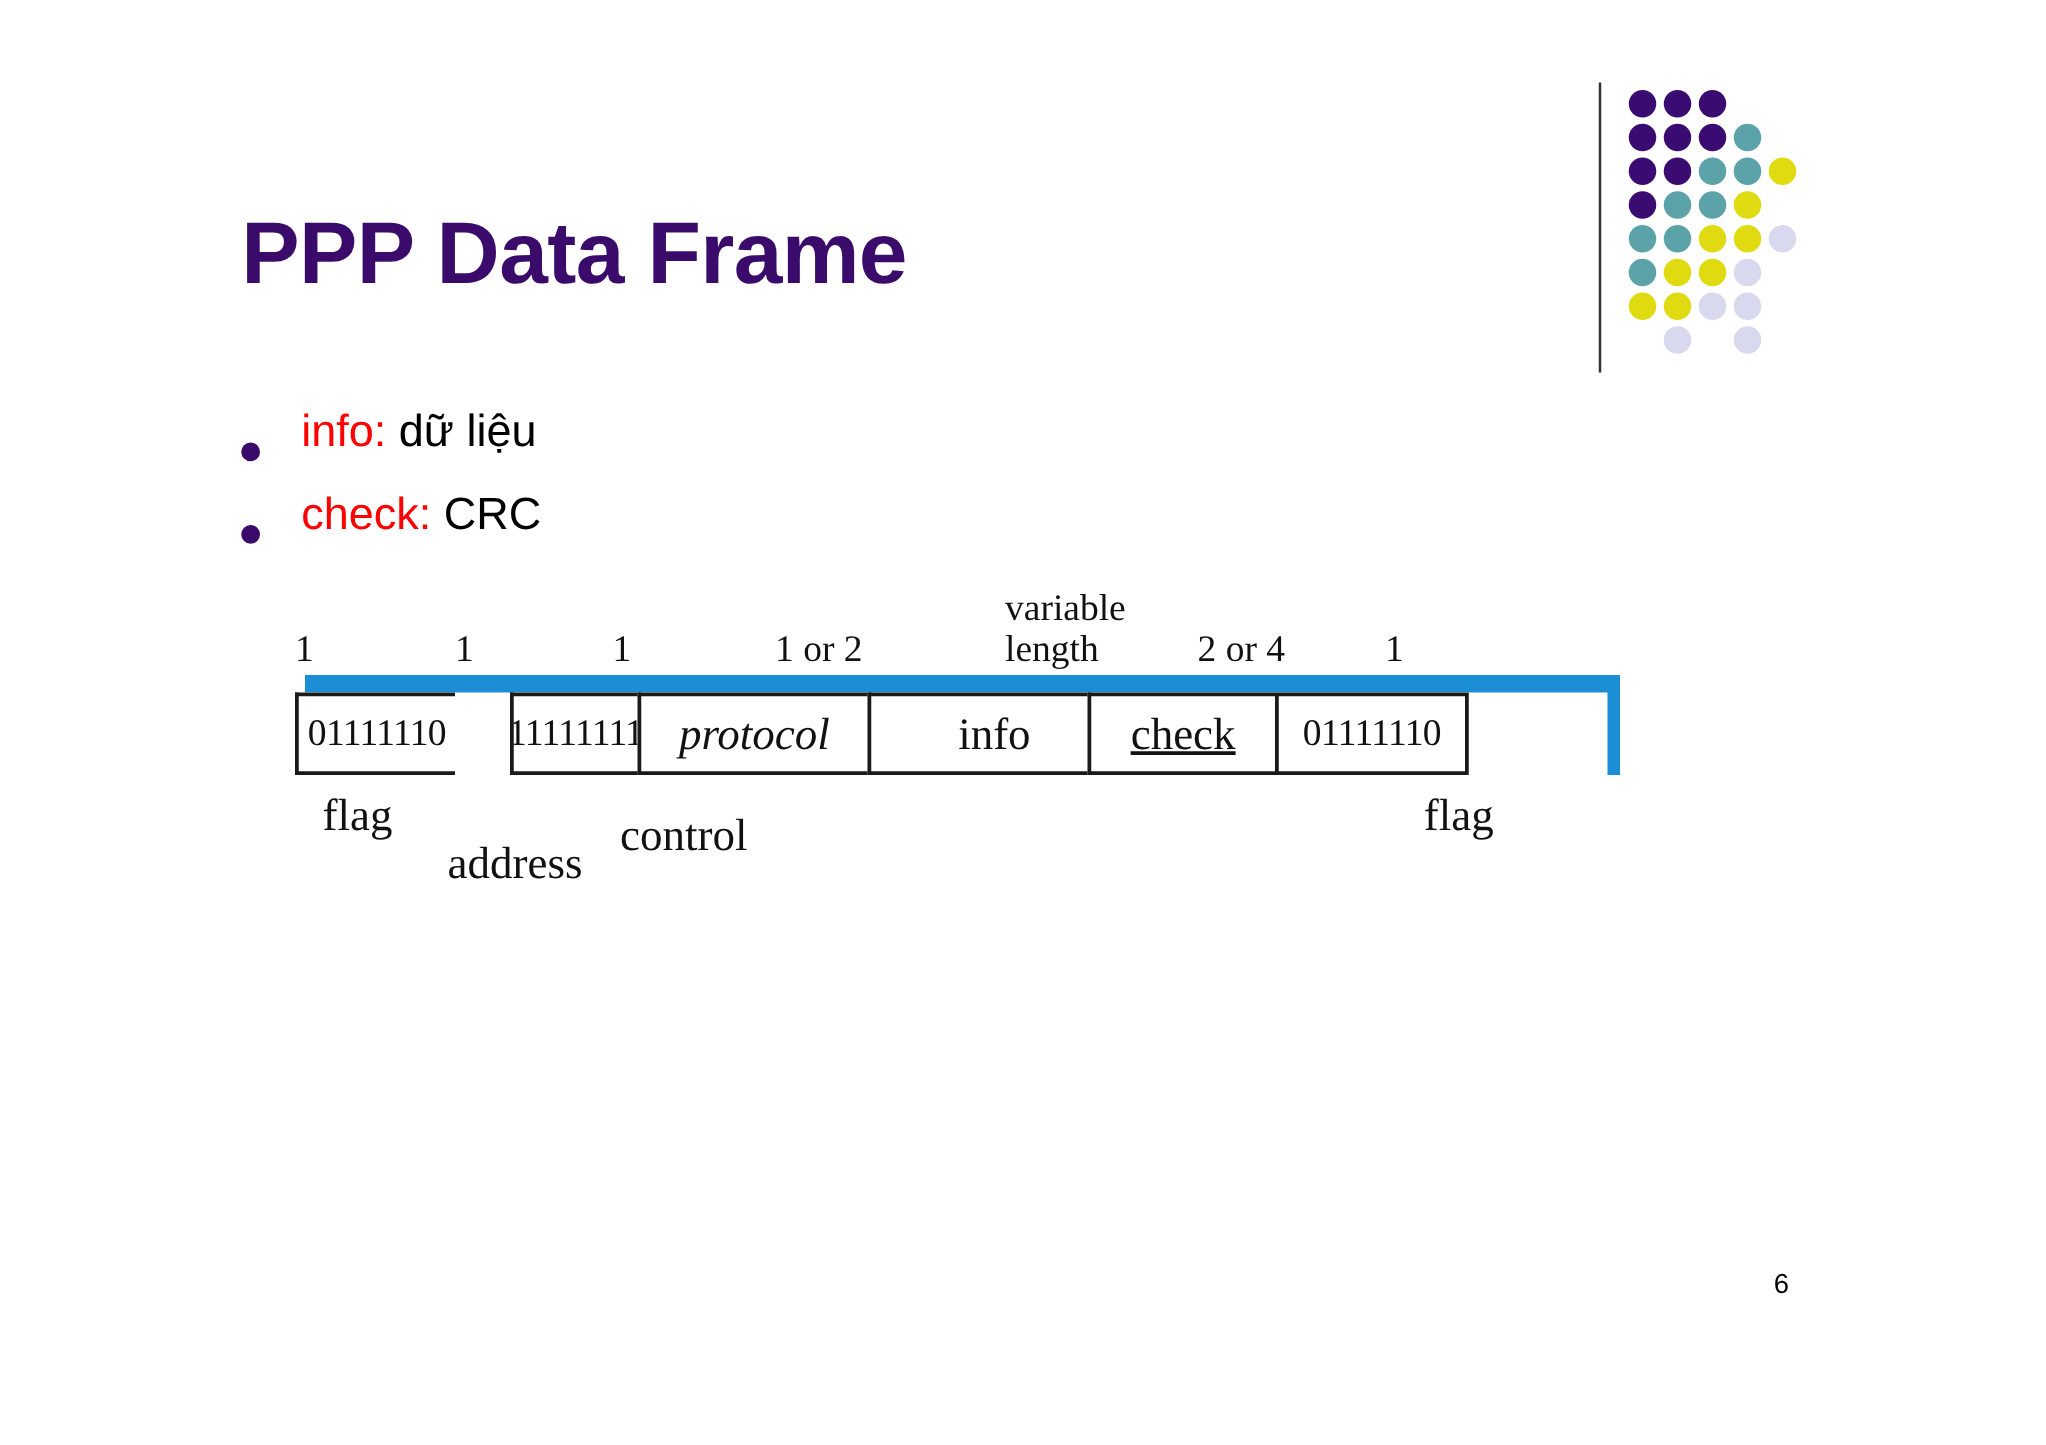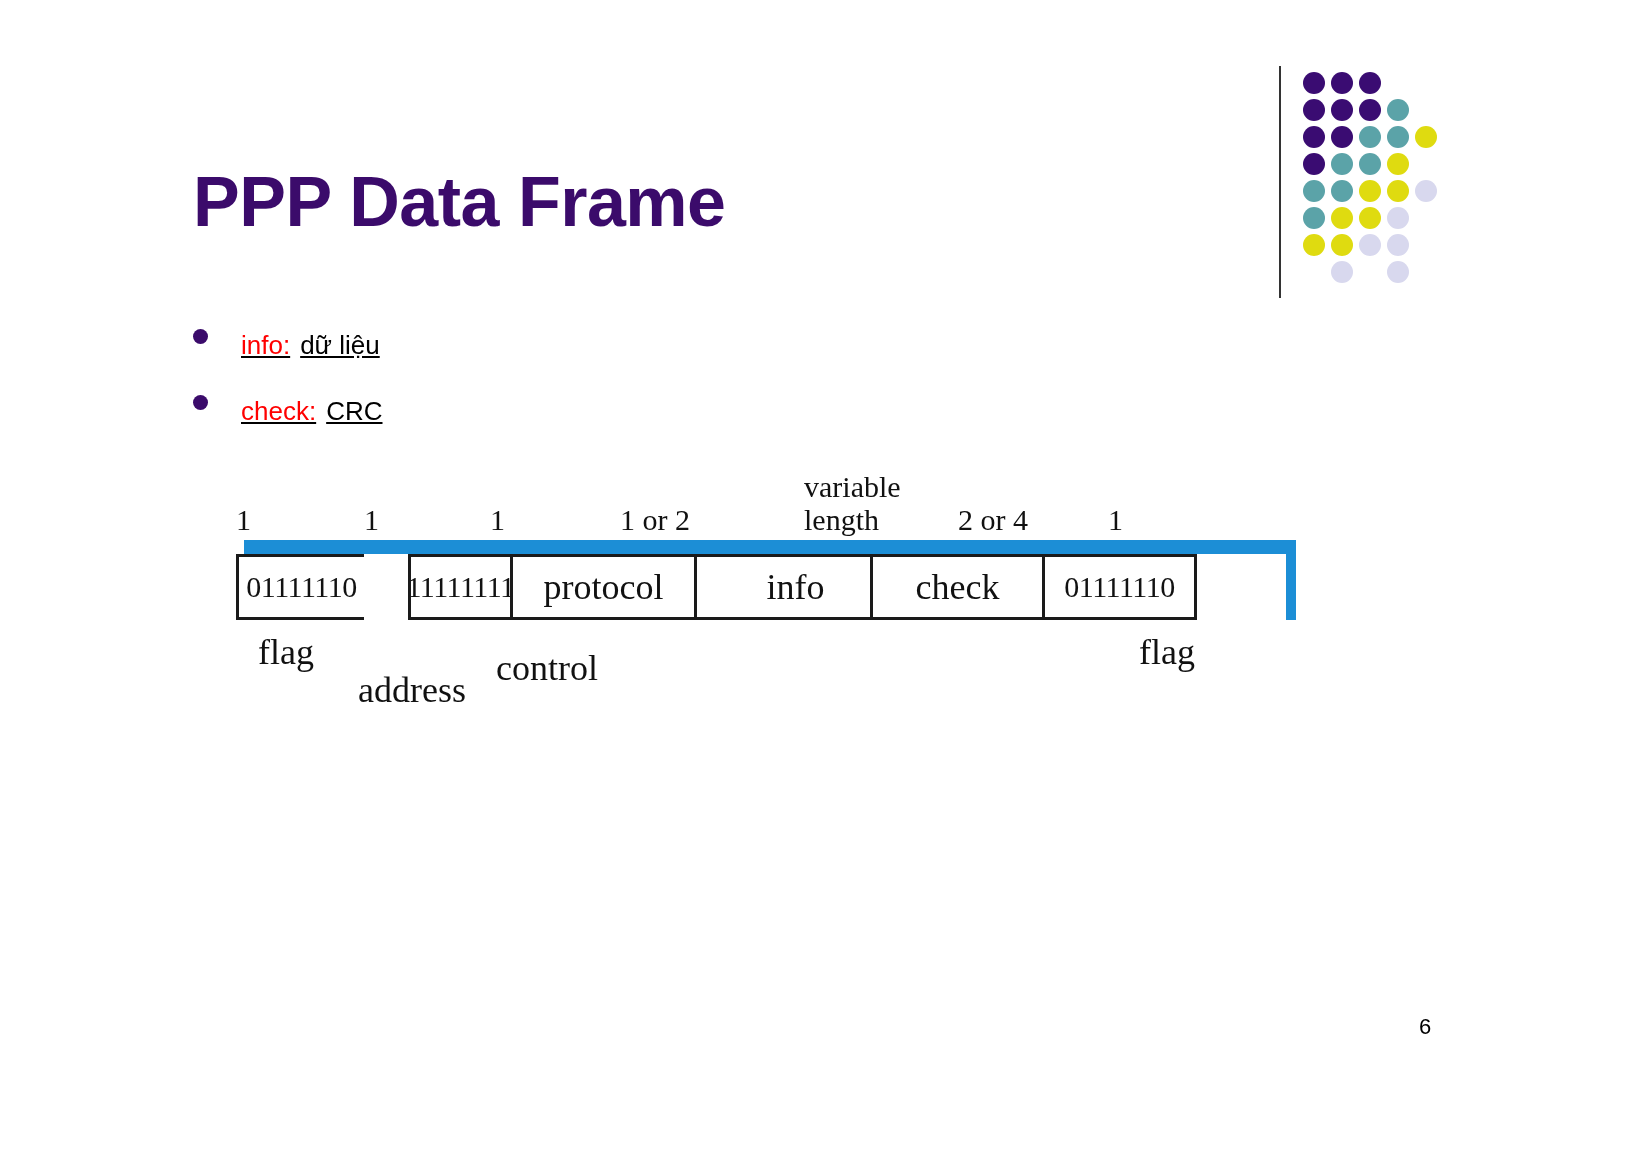--- a/index.html
+++ b/index.html
@@ -34,26 +34,25 @@
 
   
   #bullet-list {
     position: absolute;
     left: 193px;
     top: 312px;
     width: 900px;
   }
   .bullet-row {
     display: flex;
-    align-items: center;
+    align-items: flex-end;
     height: 66px;
-    font-size: 26px;
+    font-size: 36px;
     line-height: 66px;
     white-space: nowrap;
-    text-decoration: underline;
   }
   .bullet-dot {
     width: 15px;
     height: 15px;
     border-radius: 50%;
     background: #3B0B6B;
     flex: 0 0 auto;
     position: relative;
     top: -9px;
     margin-right: 33px;
@@ -217,23 +216,23 @@
         <div class="size-cell" style="width: 150px;">2 or 4</div>
         <div class="size-cell" style="width: 155px;">1</div>
       </div>
     <div class="blue-bar-wrap">
       <div class="blue-bar"></div>
       <div class="blue-bar-right"></div>
     </div>
     <div class="cells-row" id="cells-row">
         <div class="field-cell binary" style="width: 128px;">01111110</div>
         <div class="field-cell binary" style="width: 102px; margin-left: 44px;">11111111</div>
-        <div class="field-cell word" style="width: 184px;">protocol</div>
+        <div class="field-cell word" style="width: 184px; font-style: italic;">protocol</div>
         <div class="field-cell word" style="width: 176px; padding-left: 24px;">info</div>
-        <div class="field-cell word" style="width: 172px;">check</div>
+        <div class="field-cell word" style="width: 150px; text-decoration: underline;">check</div>
         <div class="field-cell binary" style="width: 155px;">01111110</div>
       </div>
     <div class="label-row" id="label-row">
         <div class="field-label" style="left: 22px; top: 12px;">flag</div>
         <div class="field-label" style="left: 122px; top: 50px;">address</div>
         <div class="field-label" style="left: 260px; top: 28px;">control</div>
         <div class="field-label" style="left: 903px; top: 12px;">flag</div>
       </div>
   </div>
 

